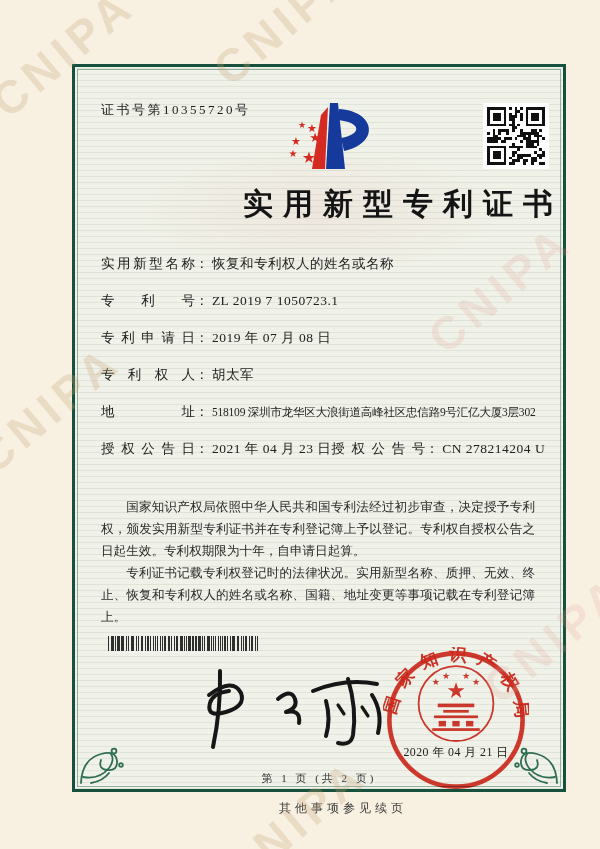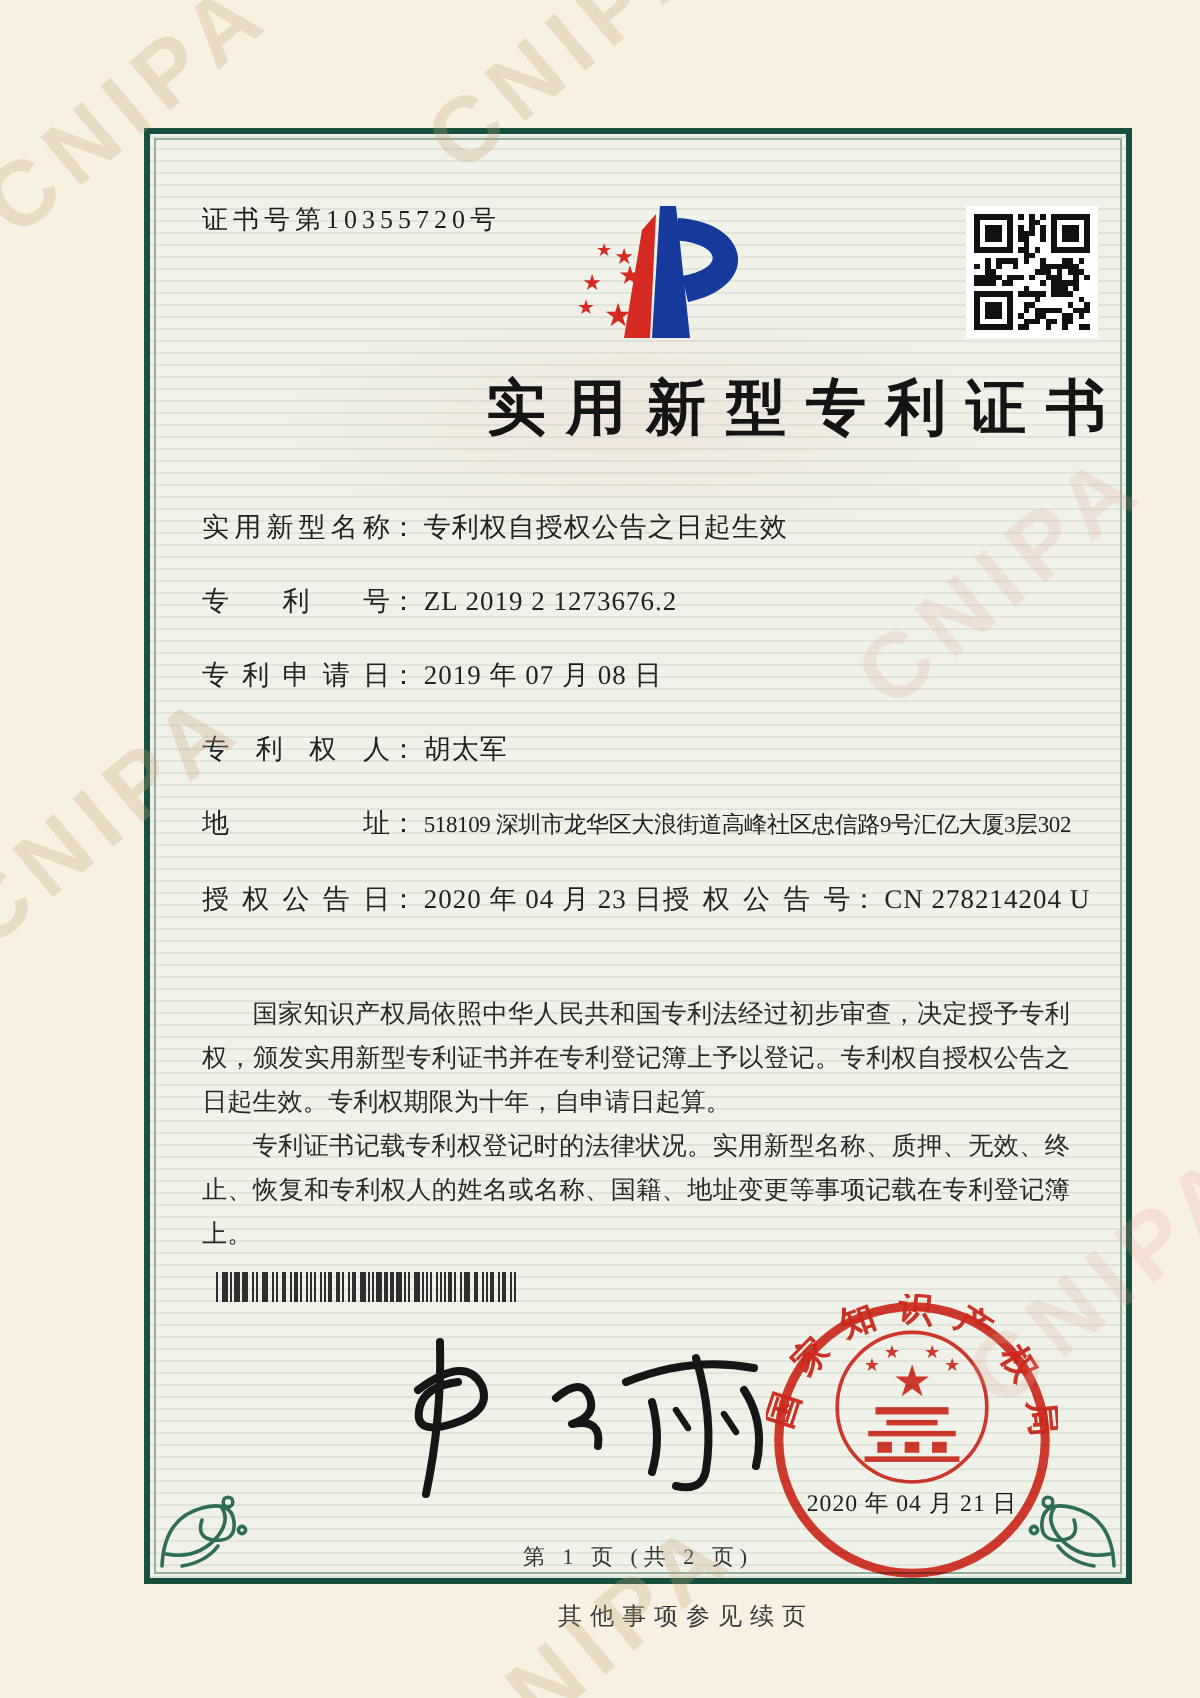--- a/index.html
+++ b/index.html
@@ -242,42 +242,42 @@
         <rect x="19" y="20" width="1" height="1" fill="#111"></rect>
         <rect x="20" y="20" width="1" height="1" fill="#111"></rect>
       </svg>
   </div>
 
   <div class="title">实用新型专利证书</div>
 
   <div class="fields">
     <div class="frow">
       <span class="flabel">实用新型名称</span><span class="fcolon">：</span>
-      <span class="fvalue">专利权自授权公告之日起生效</span>
+      <span class="fvalue">恢复和专利权人的姓名或名称</span>
     </div>
     <div class="frow">
       <span class="flabel">专利号</span><span class="fcolon">：</span>
-      <span class="fvalue">ZL 2019 2 1273676.2</span>
+      <span class="fvalue">ZL 2019 7 1050723.1</span>
     </div>
     <div class="frow">
       <span class="flabel">专利申请日</span><span class="fcolon">：</span>
       <span class="fvalue">2019 年 07 月 08 日</span>
     </div>
     <div class="frow">
       <span class="flabel">专利权人</span><span class="fcolon">：</span>
       <span class="fvalue">胡太军</span>
     </div>
     <div class="frow">
       <span class="flabel">地址</span><span class="fcolon">：</span>
       <span class="fvalue addr">518109 深圳市龙华区大浪街道高峰社区忠信路9号汇亿大厦3层302</span>
     </div>
     <div class="frow grant-row">
       <span class="grant-col1">
         <span class="flabel">授权公告日</span><span class="fcolon">：</span>
-        <span class="fvalue">2020 年 04 月 23 日</span>
+        <span class="fvalue">2021 年 04 月 23 日</span>
       </span>
       <span class="grant-col2">
         <span class="flabel">授权公告号</span><span class="fcolon">：</span>
         <span class="fvalue">CN 278214204 U</span>
       </span>
     </div>
   </div>
 
   <div class="paras">
     <p>国家知识产权局依照中华人民共和国专利法经过初步审查，决定授予专利权，颁发实用新型专利证书并在专利登记簿上予以登记。专利权自授权公告之日起生效。专利权期限为十年，自申请日起算。</p>

